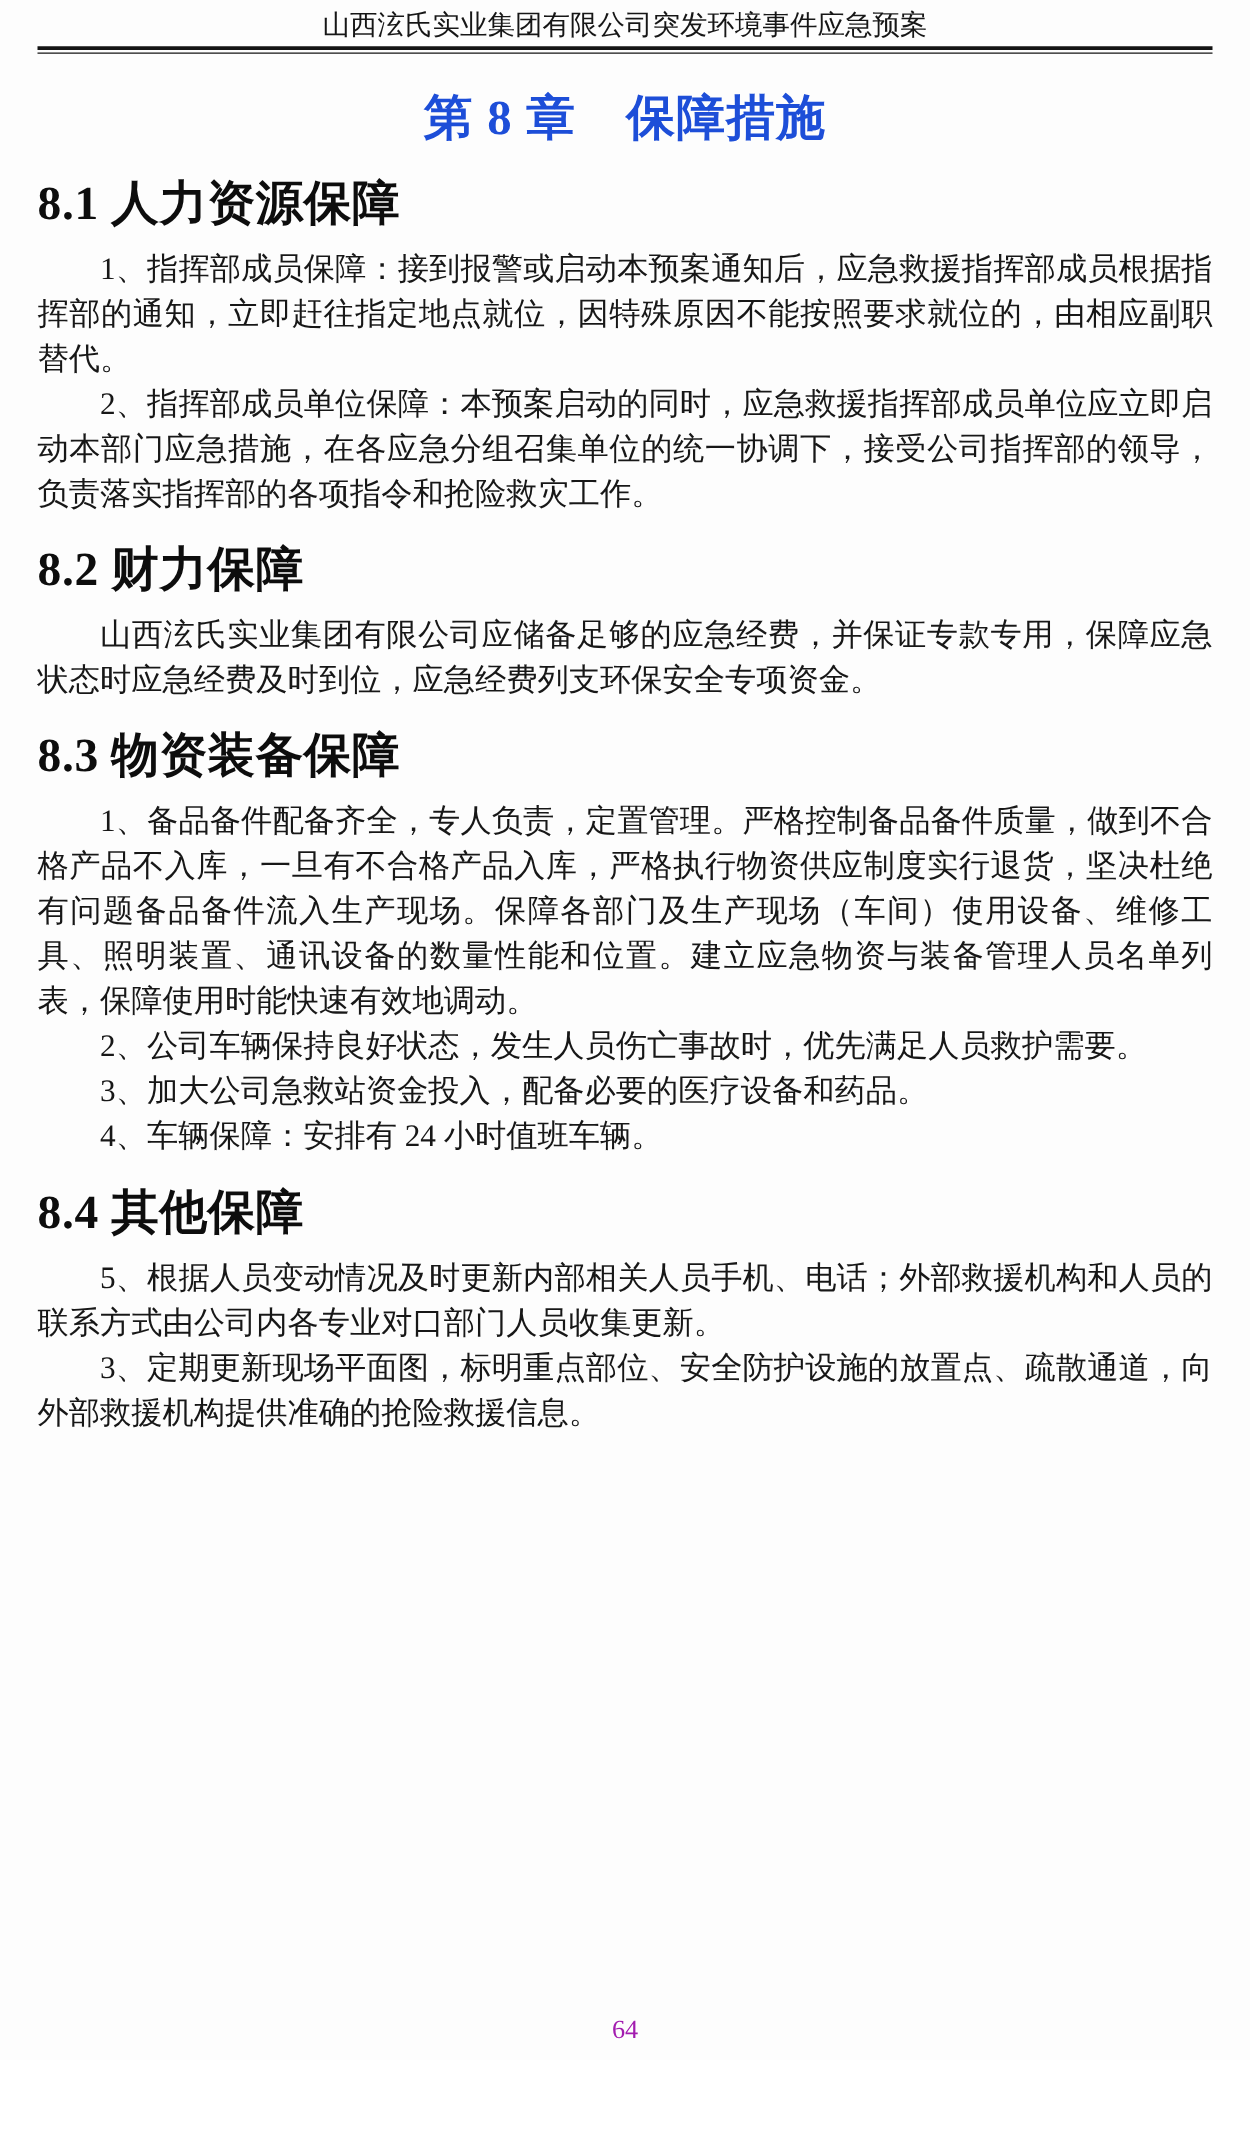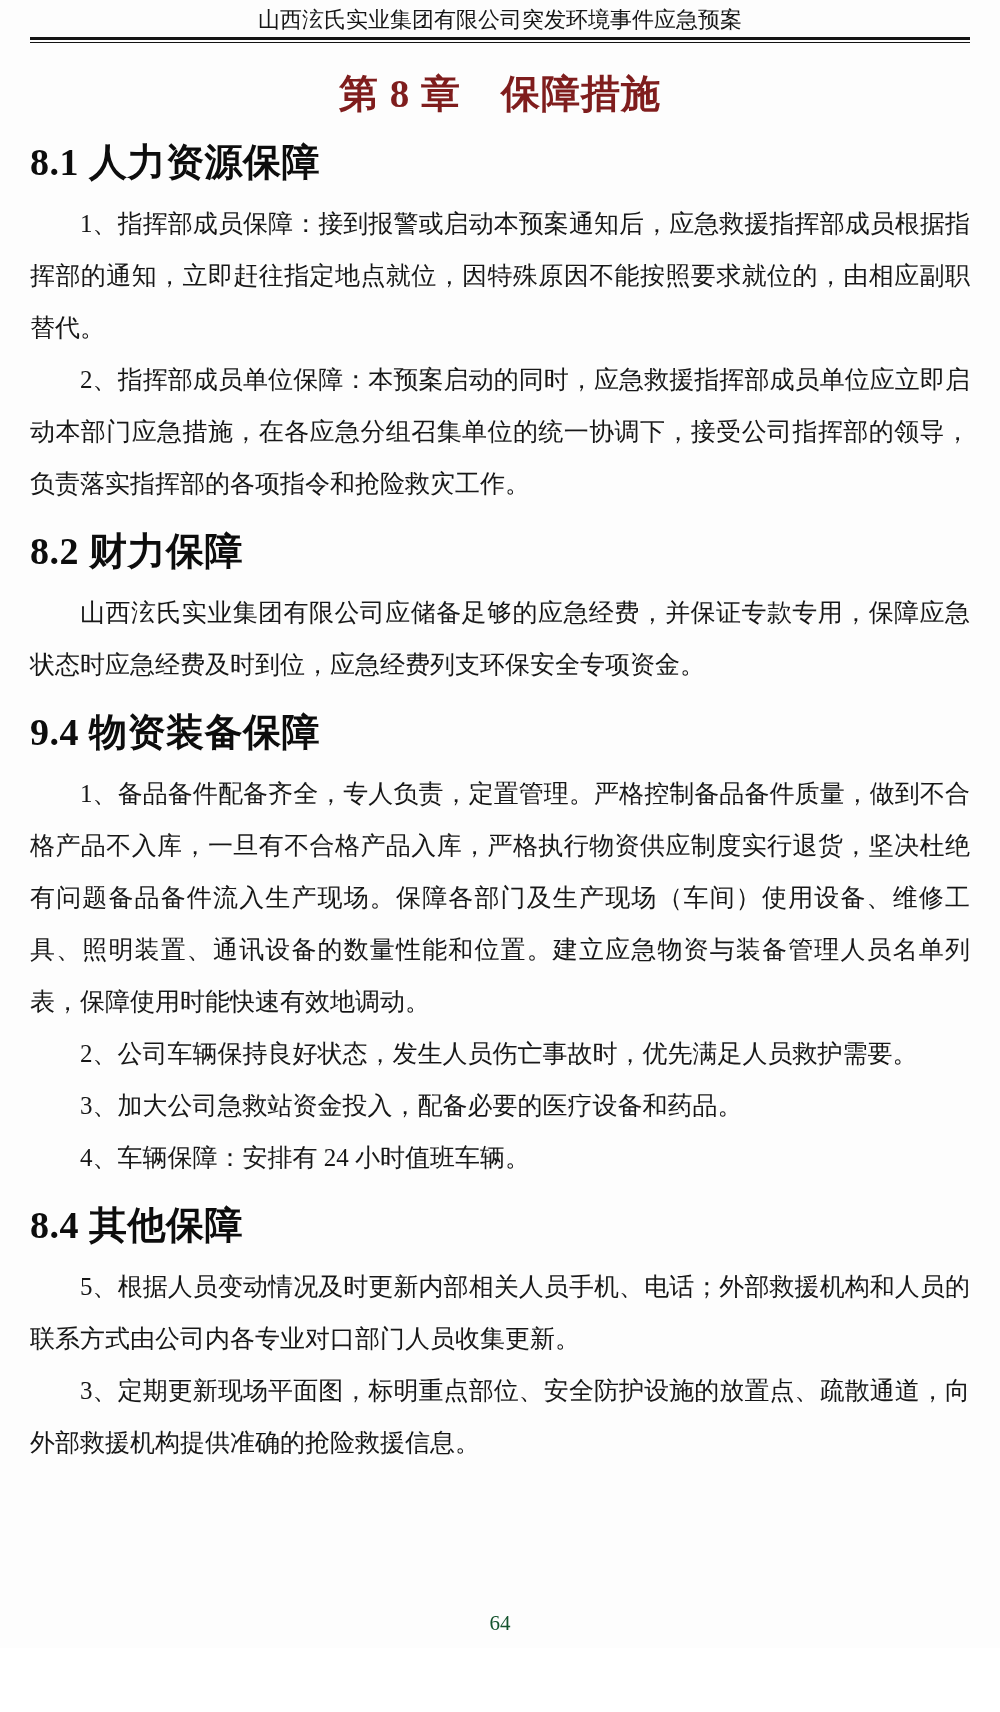--- a/index.html
+++ b/index.html
@@ -22,44 +22,44 @@
   }
   .double-rule{margin-top:3px;}
   .rule-thick{height:3px;background:#141414;}
   .rule-thin{height:1px;background:#141414;margin-top:2px;}
   .chapter-title{
     text-align:center;
     font-size:39px;
     font-weight:bold;
     margin:24px 0 6px 0;
     letter-spacing:1px;
-    color:#7f1d1d;
+    color:#1d4ed8;
   }
   .section-heading{
     font-size:38px;
     font-weight:bold;
     margin:16px 0 10px 0;
     color:#0d0d0d;
     letter-spacing:0.5px;
   }
   .body-paragraph{
     font-size:25px;
-    line-height:52px;
+    line-height:36px;
     margin:0;
     text-indent:2em;
     text-align:justify;
     text-justify:inter-ideograph;
     color:#171717;
   }
   .page-number{
     position:absolute;
     bottom:12px;left:0;right:0;
     text-align:center;
     font-size:21px;
-    color:#14532d;
+    color:#a21caf;
   }
 </style>
 </head>
 <body>
 
 <div class="page">
 
   <header>
     <div class="header-text">山西泫氏实业集团有限公司突发环境事件应急预案</div>
     <div class="double-rule">
@@ -70,21 +70,21 @@
 
   <h1 class="chapter-title">第 8 章　保障措施</h1>
 
   <main id="document-body">
 
   <h2 class="section-heading">8.1 人力资源保障</h2>
       <p class="body-paragraph">1、指挥部成员保障：接到报警或启动本预案通知后，应急救援指挥部成员根据指挥部的通知，立即赶往指定地点就位，因特殊原因不能按照要求就位的，由相应副职替代。</p>
       <p class="body-paragraph">2、指挥部成员单位保障：本预案启动的同时，应急救援指挥部成员单位应立即启动本部门应急措施，在各应急分组召集单位的统一协调下，接受公司指挥部的领导，负责落实指挥部的各项指令和抢险救灾工作。</p>
       <h2 class="section-heading">8.2 财力保障</h2>
       <p class="body-paragraph">山西泫氏实业集团有限公司应储备足够的应急经费，并保证专款专用，保障应急状态时应急经费及时到位，应急经费列支环保安全专项资金。</p>
-      <h2 class="section-heading">9.4 物资装备保障</h2>
+      <h2 class="section-heading">8.3 物资装备保障</h2>
       <p class="body-paragraph">1、备品备件配备齐全，专人负责，定置管理。严格控制备品备件质量，做到不合格产品不入库，一旦有不合格产品入库，严格执行物资供应制度实行退货，坚决杜绝有问题备品备件流入生产现场。保障各部门及生产现场（车间）使用设备、维修工具、照明装置、通讯设备的数量性能和位置。建立应急物资与装备管理人员名单列表，保障使用时能快速有效地调动。</p>
       <p class="body-paragraph">2、公司车辆保持良好状态，发生人员伤亡事故时，优先满足人员救护需要。</p>
       <p class="body-paragraph">3、加大公司急救站资金投入，配备必要的医疗设备和药品。</p>
       <p class="body-paragraph">4、车辆保障：安排有 24 小时值班车辆。</p>
       <h2 class="section-heading">8.4 其他保障</h2>
       <p class="body-paragraph">5、根据人员变动情况及时更新内部相关人员手机、电话；外部救援机构和人员的联系方式由公司内各专业对口部门人员收集更新。</p>
       <p class="body-paragraph">3、定期更新现场平面图，标明重点部位、安全防护设施的放置点、疏散通道，向外部救援机构提供准确的抢险救援信息。</p>
     </main>
 
   <footer>

